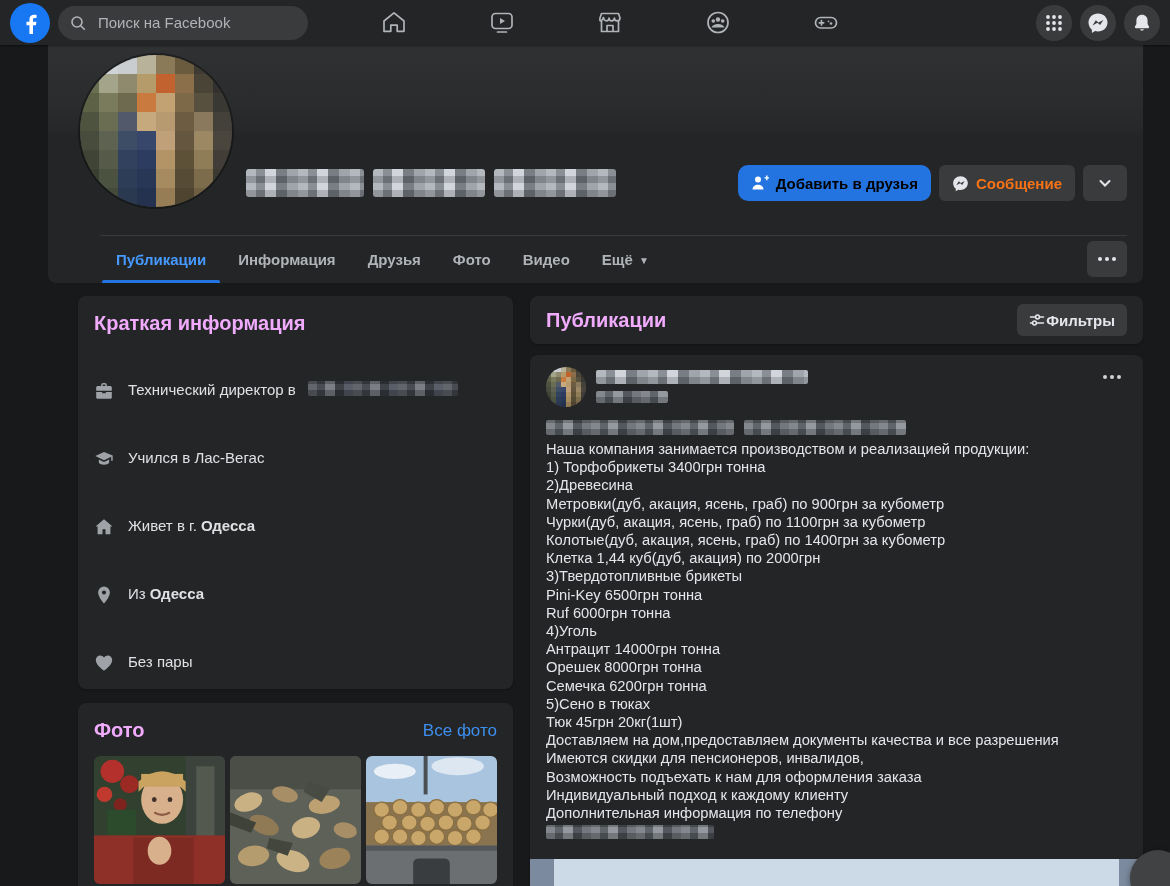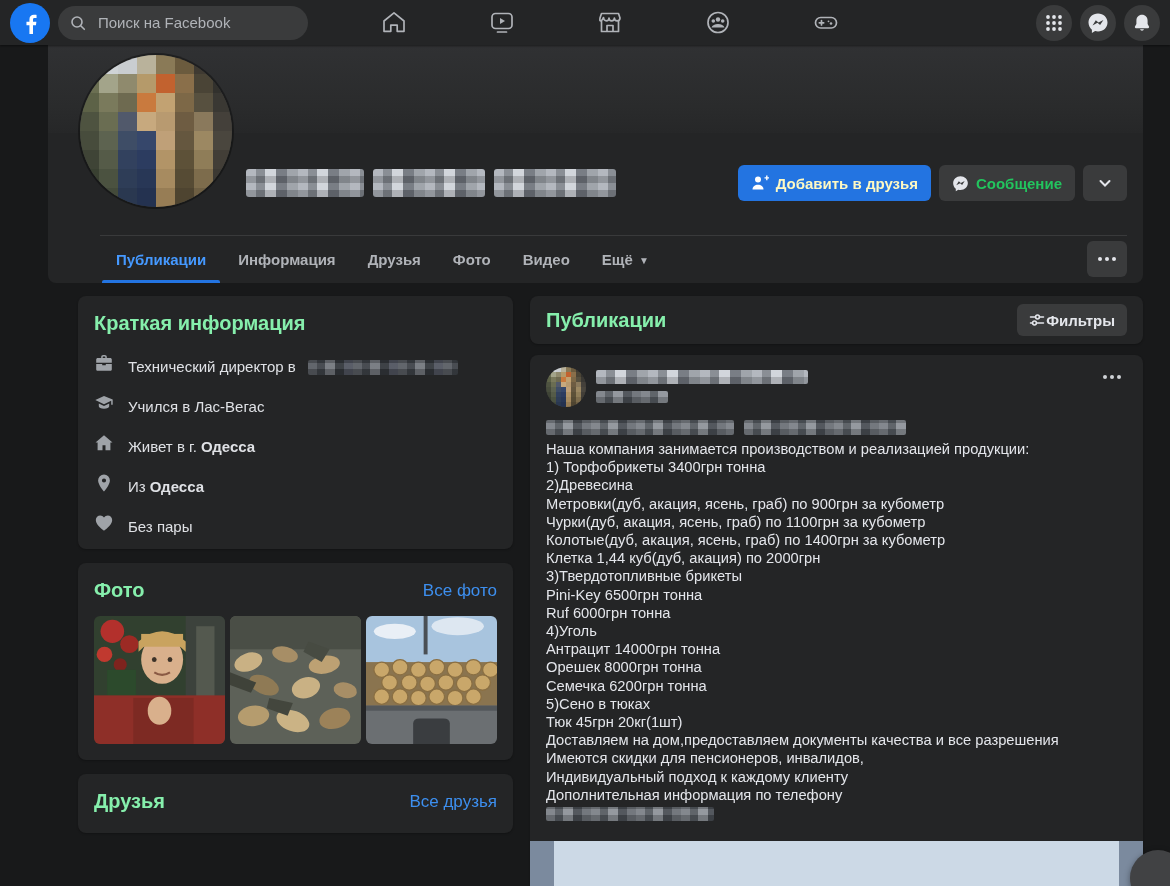--- a/index.html
+++ b/index.html
@@ -26,22 +26,22 @@
                 background:#242526; border-radius:0 0 8px 8px; }
   .cover{ height:88px; background:linear-gradient(180deg,#303133 0%,#2a2b2c 70%,#262728 100%); }
   .avatar-ring{ position:absolute; left:32px; top:10px; width:152px; height:152px; border-radius:50%;
                 overflow:hidden; background:#3a3b3c; box-shadow:0 0 0 2px rgba(0,0,0,.35); cursor:pointer; }
   .avatar-ring svg{ width:100%; height:100%; display:block; }
   .name-blur{ position:absolute; left:198px; top:124px; display:flex; gap:9px; }
   .name-blur .blk{ height:28px; border-radius:3px; }
   .profile-actions{ position:absolute; right:16px; top:120px; display:flex; gap:8px; }
   .btn{ height:36px; border:none; border-radius:6px; display:flex; align-items:center; gap:7px;
         padding:0 13px; font-family:inherit; font-size:15px; font-weight:700; cursor:pointer; }
-  .btn-blue{ background:#2374e1; color:#fef9c3; }
-  .btn-gray{ background:#3a3b3c; color:#22c55e;align-items:center; }
+  .btn-blue{ background:#2374e1; color:#000000;border-radius:10px; }
+  .btn-gray{ background:#3a3b3c; color:#f97316;align-items:center; }
   .btn-chev{ width:44px; justify-content:center; padding:0; }
   .header-divider{ position:absolute; left:52px; right:16px; top:190px; border-top:1px solid #393a3b; }
   .tabs-row{ position:absolute; left:52px; right:16px; top:191px; height:47px; display:flex; }
   .tab{ display:flex; align-items:center; gap:6px; padding:0 16px; font-size:15px; font-weight:600;
         color:#b0b3b8; position:relative; cursor:pointer; white-space:nowrap; }
   .tab.active{ color:#4599ff; }
   .tab.active::after{ content:""; position:absolute; left:2px; right:2px; bottom:0; height:3px;
                       background:#2374e1; border-radius:2px 2px 0 0; }
   .tab .caret{ font-size:10px; margin-top:2px; }
   .tabs-more{ position:absolute; right:0; top:5px; width:40px; height:36px; border-radius:6px;
@@ -50,23 +50,23 @@
   .dot{ width:4px; height:4px; border-radius:50%; background:#e4e6eb; }
 
   
   .content{ position:absolute; top:296px; left:78px; right:27px; display:flex; gap:17px; }
   .col-left{ width:435px; flex:none; }
   .col-right{ flex:1; min-width:0; }
   .card{ background:#242526; border-radius:8px; box-shadow:0 1px 2px rgba(0,0,0,.25); }
 
   
   .intro-card{ padding:16px 16px 14px; }
-  .card-title{ font-size:20px; font-weight:700; color:#86efac; }
+  .card-title{ font-size:20px; font-weight:700; color:#f0abfc; }
   .intro-list{ margin-top:18px; display:flex; flex-direction:column; gap:18px; }
-  .intro-item{ display:flex; align-items:flex-end; gap:12px; font-size:15px; color:#dfe1e5; }
+  .intro-item{ display:flex; align-items:flex-start; gap:12px; font-size:15px; color:#dfe1e5;margin-top:28px; }
   .intro-item .ic{ width:22px; height:22px; flex:none; color:#9fa3a8; display:flex; }
   .intro-item b{ font-weight:700; }
   .redact{ display:inline-block; height:15px; border-radius:2px; vertical-align:middle; }
 
   
   .photos-card{ margin-top:14px; padding:16px; }
   .card-hdr{ display:flex; align-items:center; justify-content:space-between; }
   .see-all{ font-size:17px; color:#3d8fef; cursor:pointer; text-decoration:none; }
   .thumbs{ margin-top:14px; display:flex; gap:5px; }
   .thumb{ width:131px; height:128px; border-radius:6px; overflow:hidden; cursor:pointer; flex:none; }
@@ -601,20 +601,21 @@
             <div>Pini-Key 6500грн тонна</div>
             <div>Ruf 6000грн тонна</div>
             <div>4)Уголь</div>
             <div>Антрацит 14000грн тонна</div>
             <div>Орешек 8000грн тонна</div>
             <div>Семечка 6200грн тонна</div>
             <div>5)Сено в тюках</div>
             <div>Тюк 45грн 20кг(1шт)</div>
             <div>Доставляем на дом,предоставляем документы качества и все разрешения</div>
             <div>Имеются скидки для пенсионеров, инвалидов,</div>
+            <div>Возможность подъехать к нам для оформления заказа</div>
             <div>Индивидуальный подход к каждому клиенту</div>
             <div>Дополнительная информация по телефону</div>
           </div>
 
         <div class="phone-blur mosaic-mid"></div>
 
         <div class="post-image">
           <div class="inner"></div>
         </div>
       </div>

